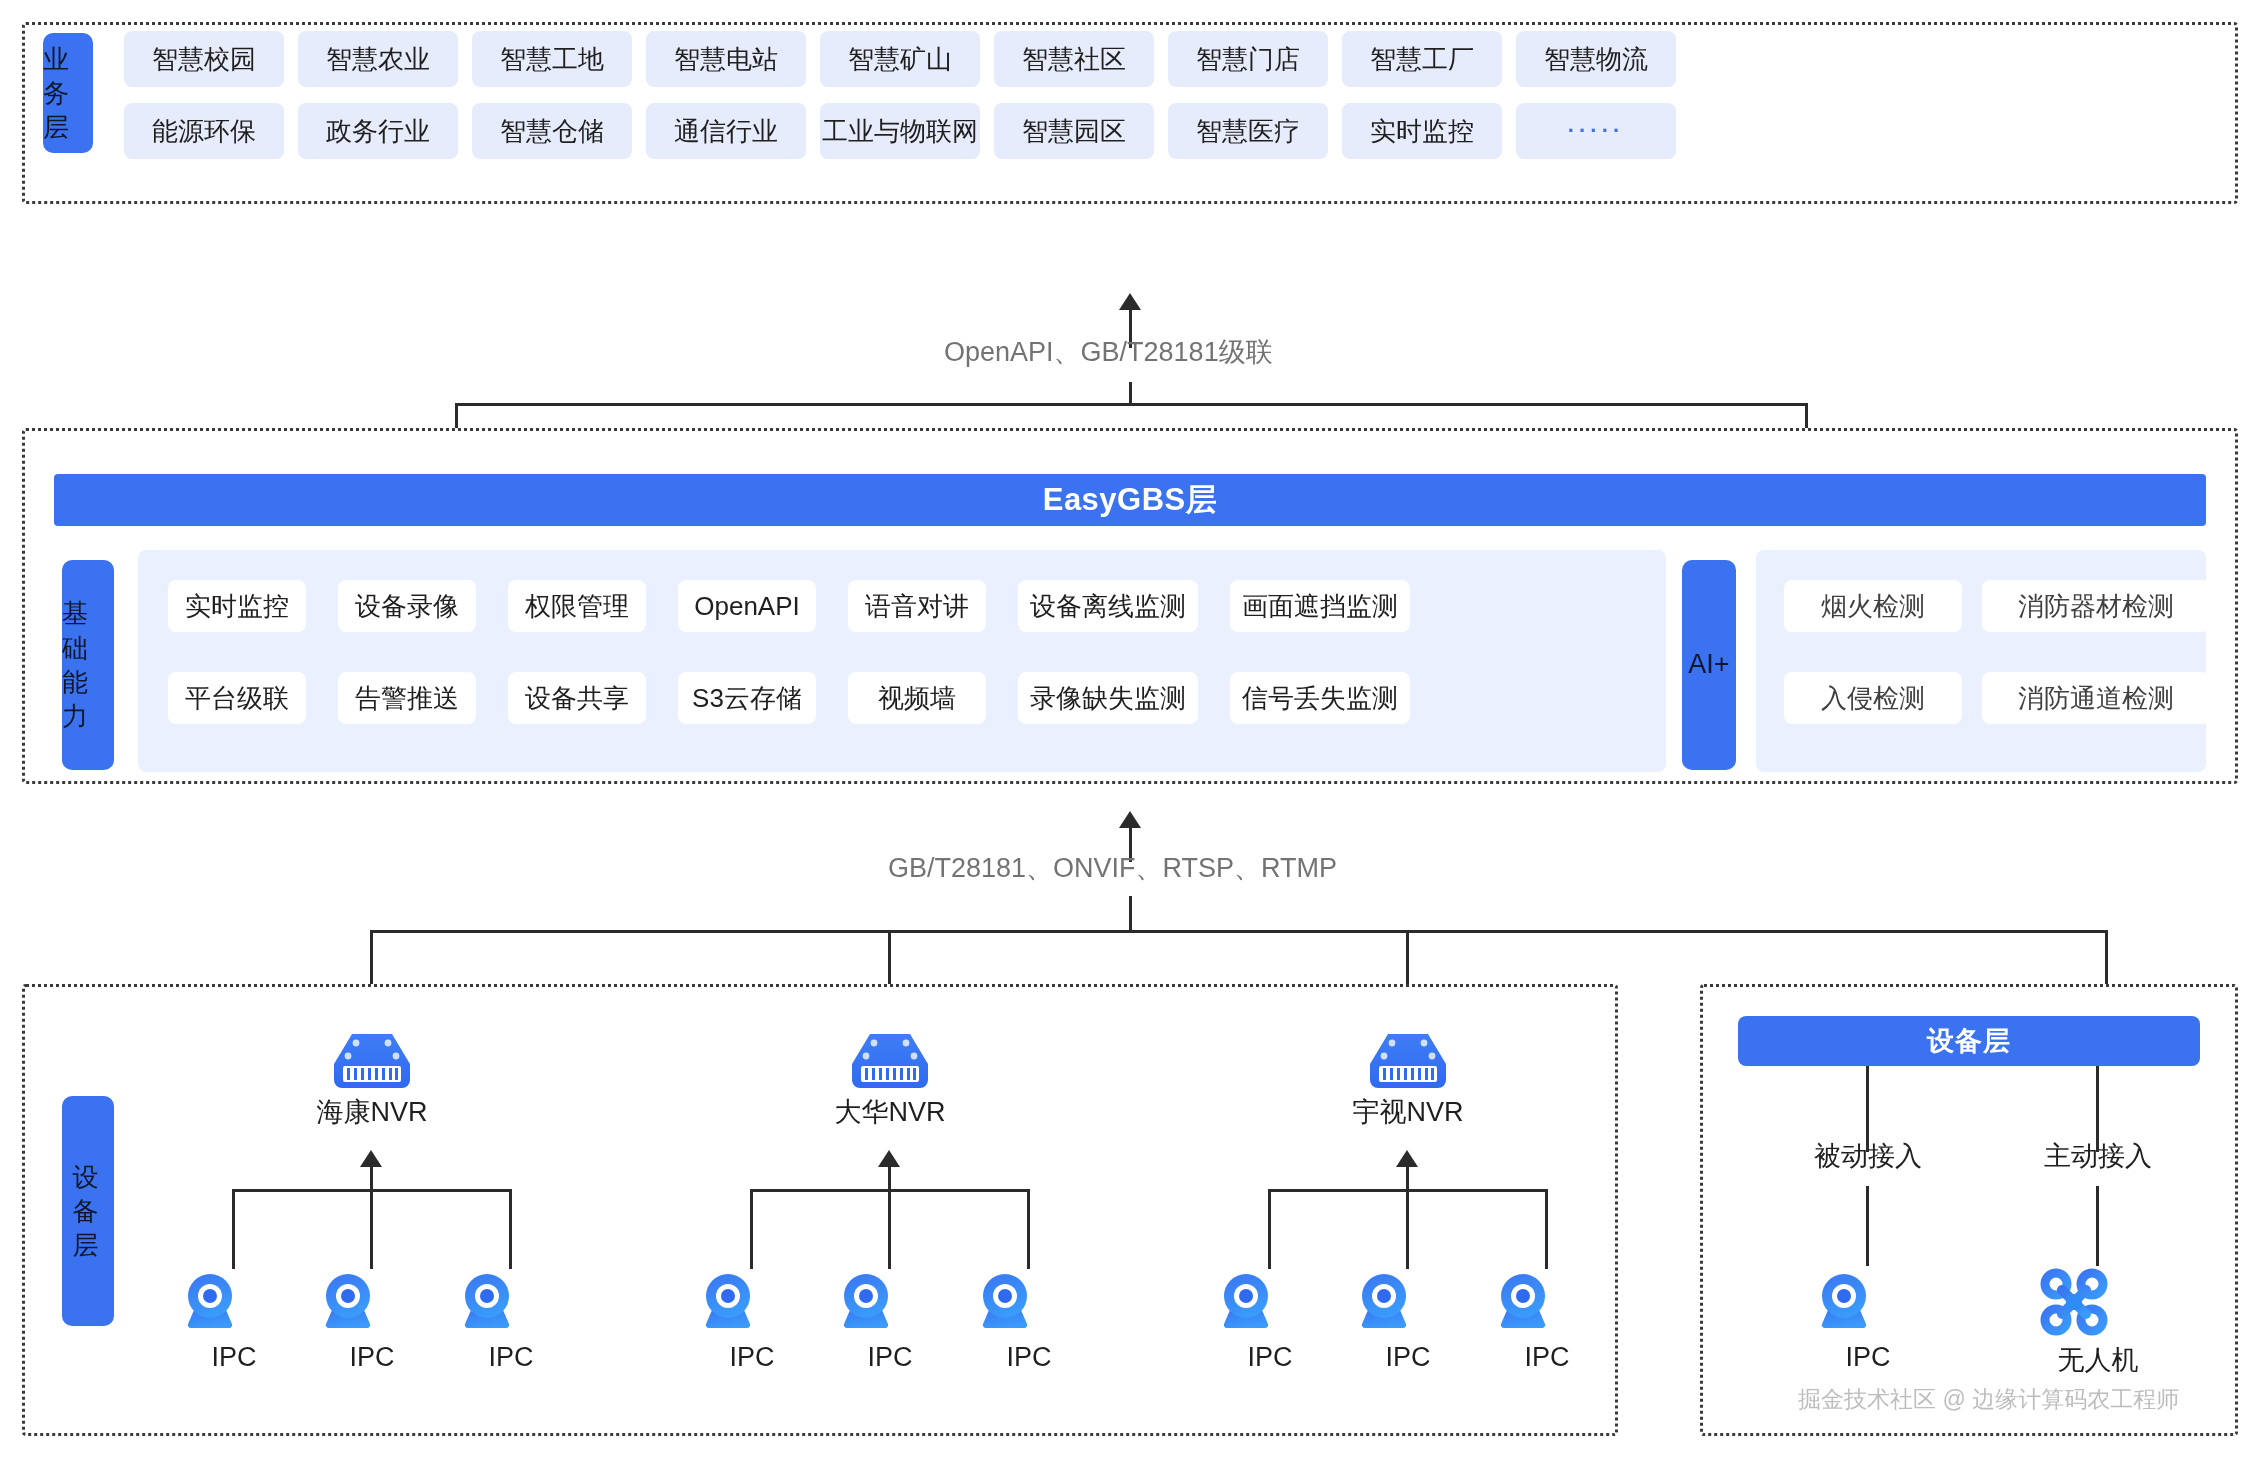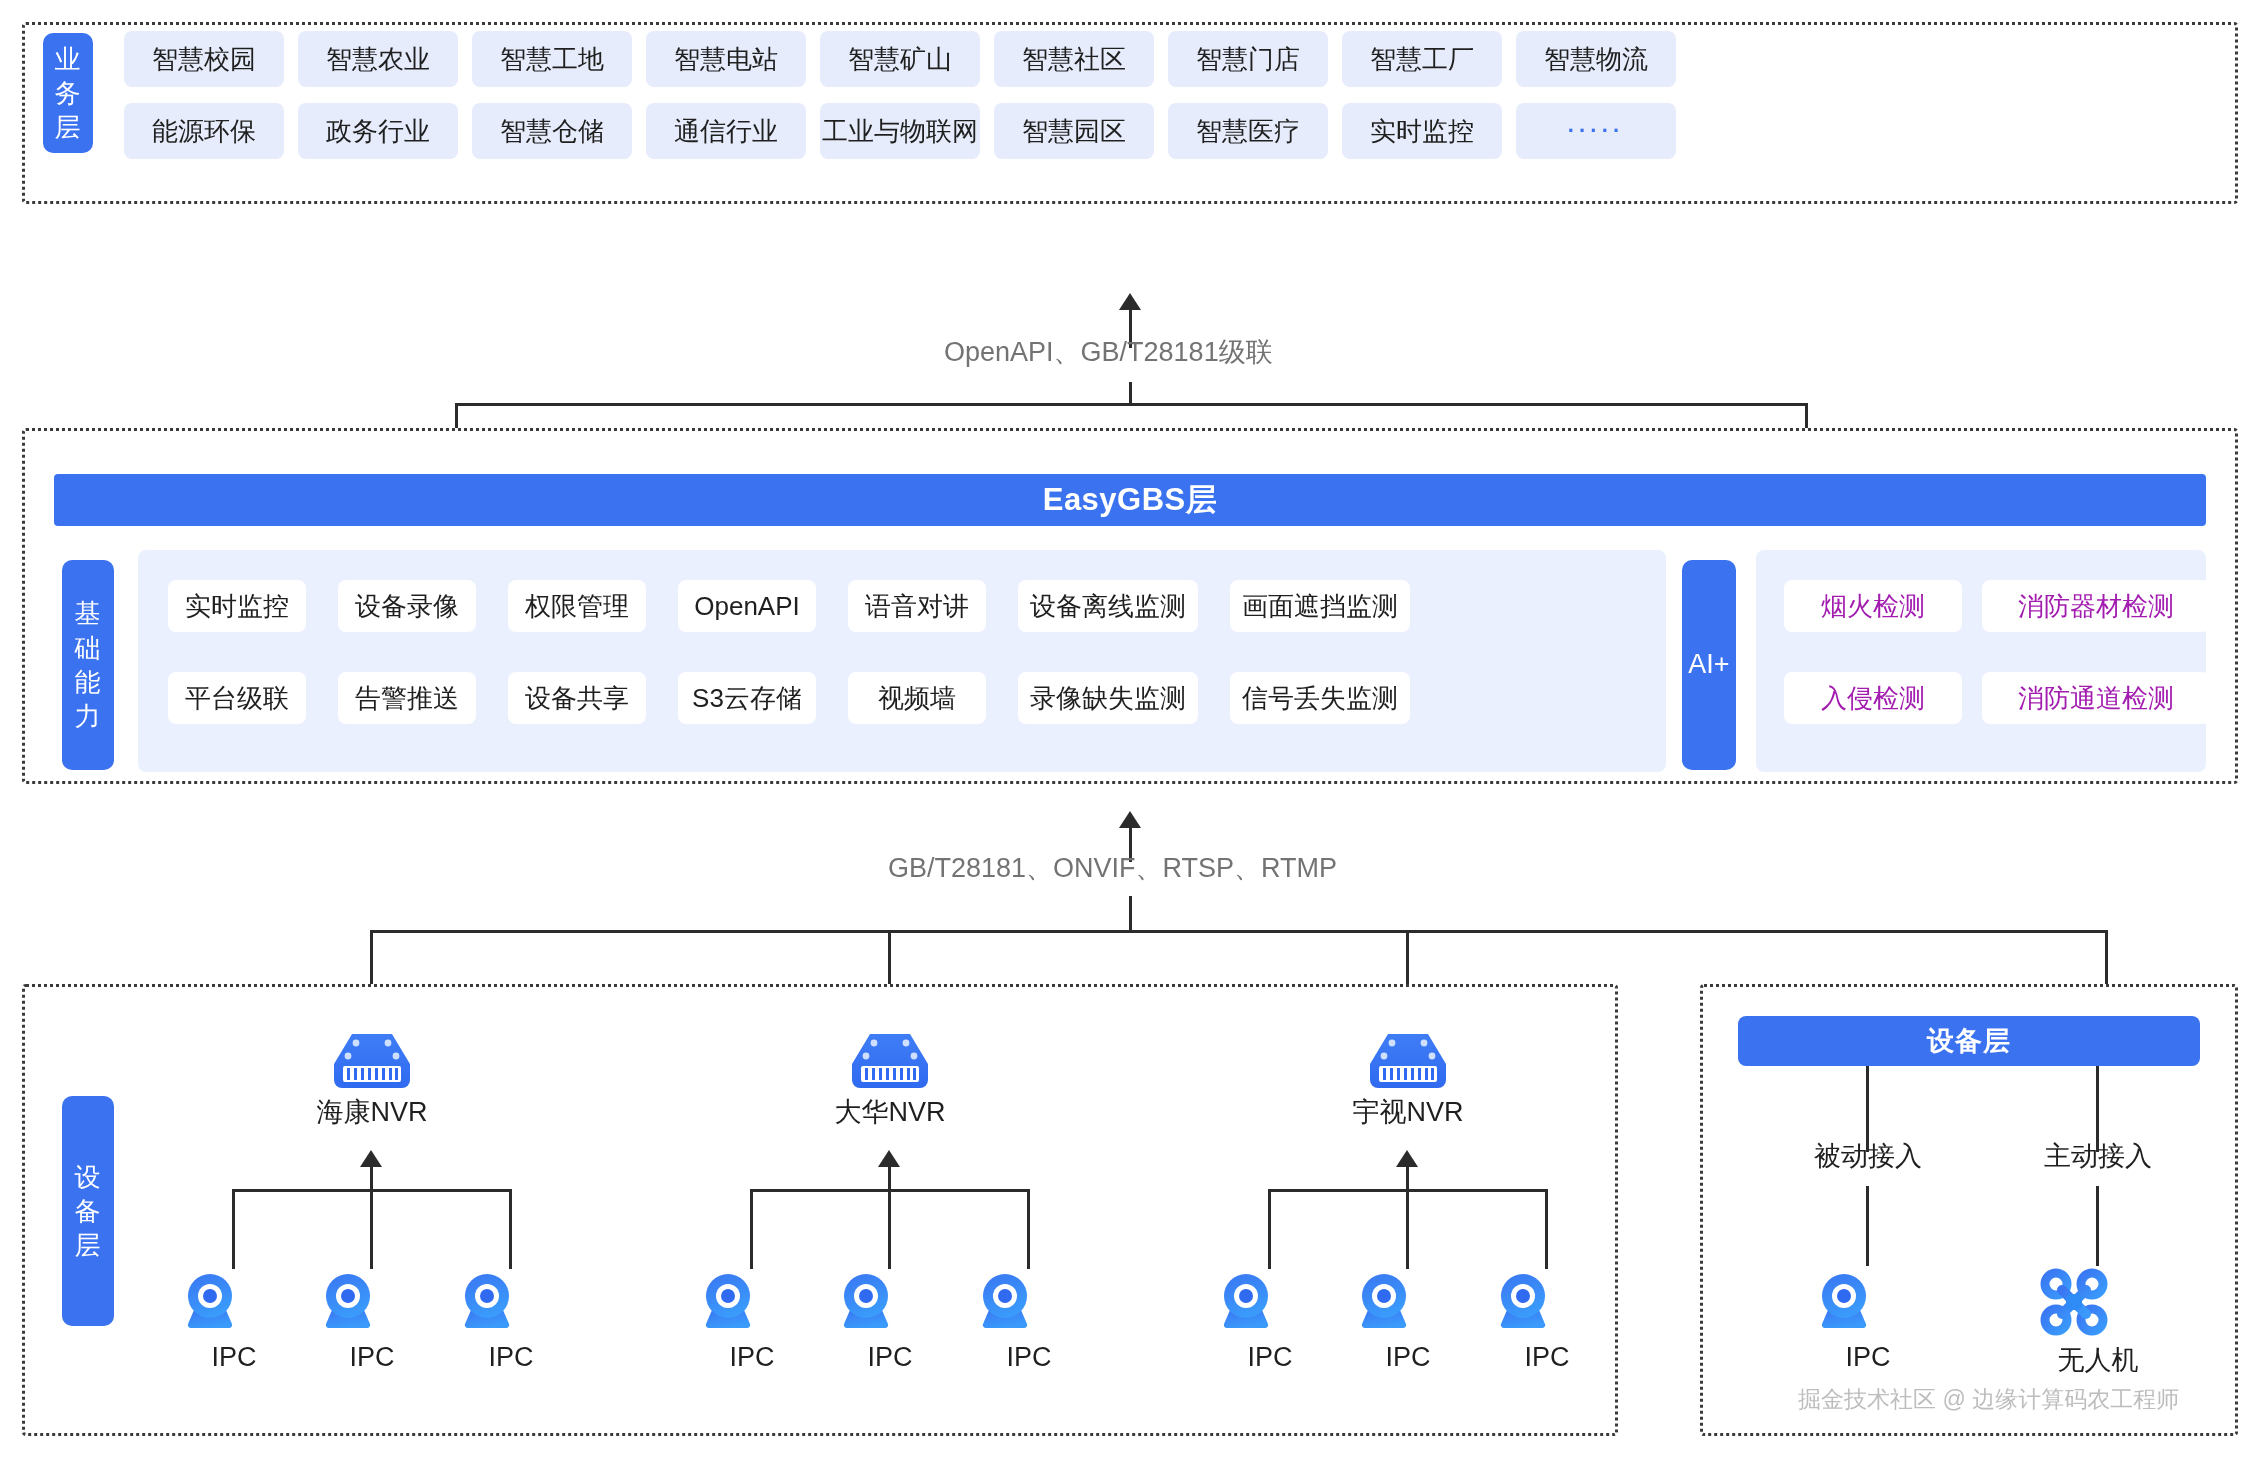--- a/index.html
+++ b/index.html
@@ -18,25 +18,25 @@
     position: absolute;
     border: 3px dotted #3a3a3a;
     border-radius: 4px;
     background: #fff;
   }
 
   
   .vtab {
     background: #3b72f0;
     border-radius: 10px;
-    color: #ffffff;
+    color: #0f172a;
     display: flex;
     align-items: center;
     justify-content: center;
-    text-align: center;
+    text-align: left;
     font-size: 26px;
     line-height: 1.32;
     font-weight: 500;
     letter-spacing: 1px;
   }
   .vtab span { display: block; }
 
   
   .chip {
     background: #e6ecfb;
@@ -105,21 +105,21 @@
   #ai-box {
     position: absolute; left: 1756px; top: 550px; width: 450px; height: 222px;
     background: #eaf0fd; border-radius: 8px;
   }
   .ai-row { position: absolute; display: flex; gap: 20px; left: 28px; }
   #ai-row-1 { top: 30px; }
   #ai-row-2 { top: 122px; }
   .ai-cap {
     background: #ffffff; border-radius: 8px; height: 52px;
     display: flex; align-items: center; justify-content: center;
-    font-size: 26px; color: #a21caf; white-space: nowrap;
+    font-size: 26px; color: #404040; white-space: nowrap;
   }
   .ai-cap.s { width: 178px; }
   .ai-cap.l { width: 228px; }
 
   
   #device-panel { left: 22px; top: 984px; width: 1596px; height: 452px; }
   #device-tab { position: absolute; left: 62px; top: 1096px; width: 52px; height: 230px; }
 
   .nvr-group { position: absolute; width: 300px; }
   .nvr-icon-wrap { position: absolute; left: 50%; transform: translateX(-50%); top: 0; }

